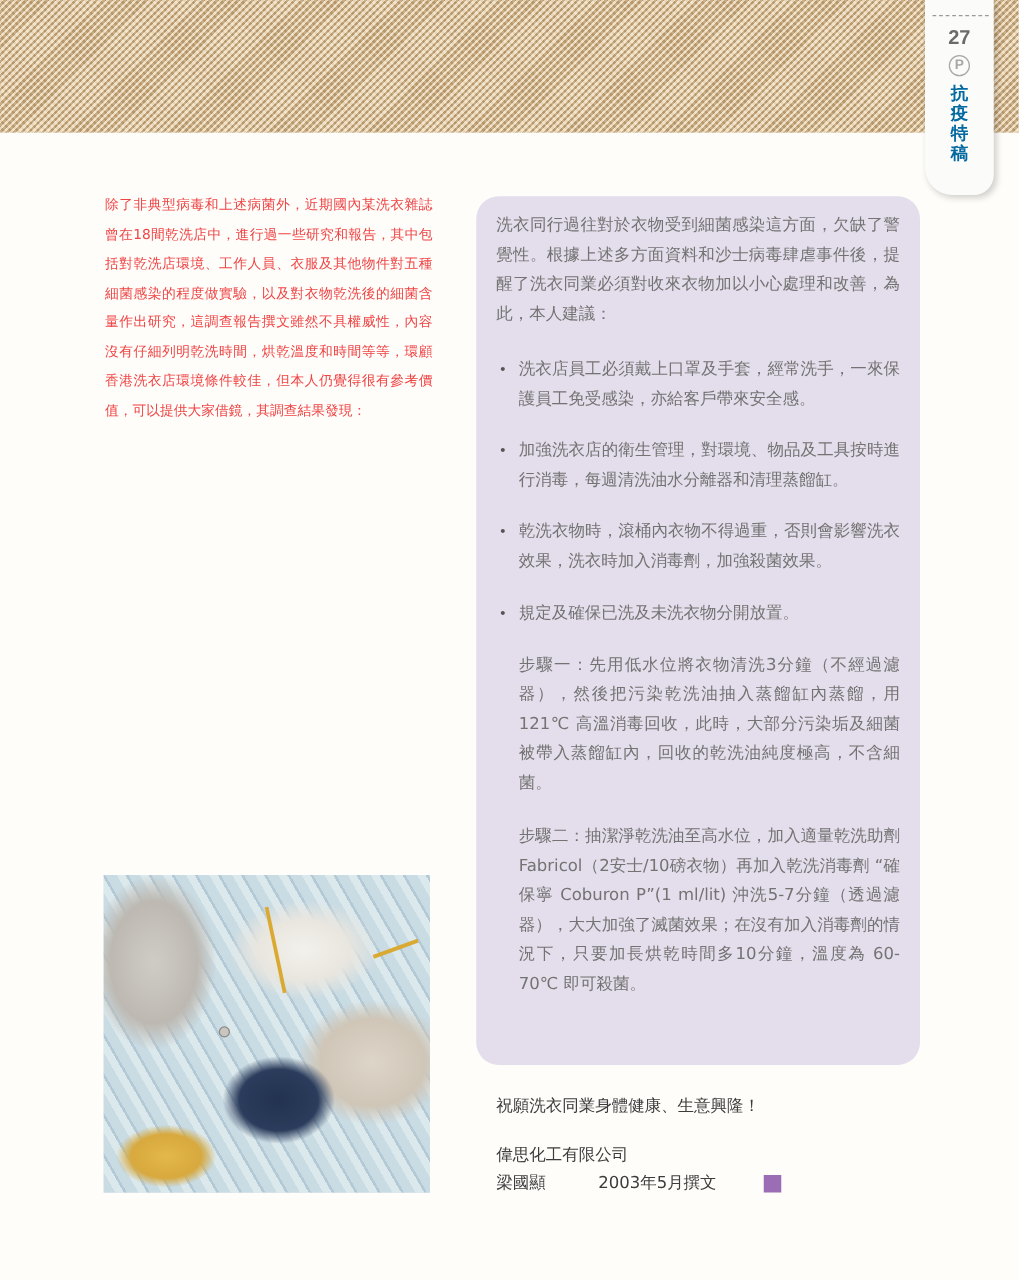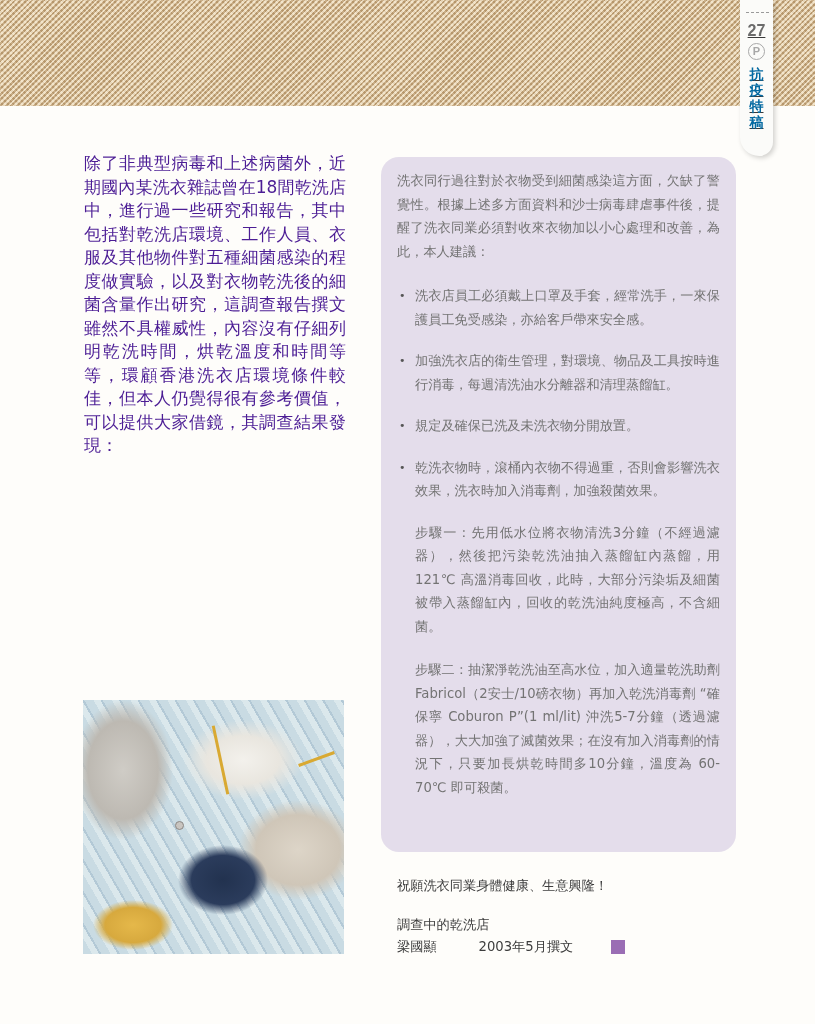--- a/index.html
+++ b/index.html
@@ -11,26 +11,25 @@
       position: relative;
     }
     .fabric-header {
       position: absolute; left: 0; top: 0; width: 815px; height: 106px;
       background-color: #dcc39c;
       background-image:
         repeating-linear-gradient(135deg, rgba(255,245,225,0.55) 0px, rgba(255,245,225,0.55) 2px, rgba(150,110,60,0.35) 2px, rgba(150,110,60,0.35) 4px),
         repeating-linear-gradient(45deg, rgba(255,250,235,0.25) 0px, rgba(255,250,235,0.25) 2px, rgba(120,85,45,0.2) 2px, rgba(120,85,45,0.2) 4px);
     }
     .side-tab {
-      position: absolute; left: 740px; top: 0; width: 33px; height: 156px;
+      position: absolute; left: 740px; top: 0; width: 55px; height: 156px;
       background: #fbfbf9;
       border-radius: 0 0 16px 22px;
       box-shadow: 2px 2px 5px rgba(0,0,0,0.18);
       text-align: center;
-      text-decoration: underline;
     }
     .side-tab .stitch {
       position: absolute; left: 6px; right: 4px; top: 12px;
       border-top: 1px dashed #9a9a9a;
     }
     .side-tab .page-num {
       display: block; margin-top: 22px;
       font-family: "Liberation Sans", sans-serif;
       font-weight: bold; font-size: 16px; color: #6b6b6b;
     }
@@ -39,21 +38,21 @@
       border: 1.6px solid #a8a8a8; border-radius: 50%;
       font-size: 11px; line-height: 14px; color: #a8a8a8; font-weight: bold;
       font-family: "Liberation Sans", sans-serif;
     }
     .side-tab .section {
       display: block; width: 16px; margin: 6px auto 0;
       font-size: 14px; line-height: 16px; color: #0369a1; font-weight: bold;
     }
     .left-col {
       position: absolute; left: 84px; top: 152px; width: 262px;
-      font-size: 17px; line-height: 23.5px; color: #4c1d95;
+      font-size: 11px; line-height: 23.5px; color: #ef4444;
       text-align: justify;
     }
     .left-col p { margin: 0; }
     ul.bullets { list-style: none; }
     ul.bullets li {
       position: relative; padding-left: 18px;
     }
     ul.bullets li::before {
       content: "•"; position: absolute; left: 2px; top: 0; color: #555;
       font-size: 11px;
@@ -89,21 +88,21 @@
     }
     .purple-box .intro { margin: 0; }
     .purple-box ul.bullets { margin-top: 21px; }
     .purple-box ul.bullets li { margin-bottom: 18px; }
     .purple-box ul.bullets li.last { margin-bottom: 12px; }
     .purple-box .step { padding-left: 18px; margin-bottom: 20px; }
     .closing {
       position: absolute; left: 397px; top: 875px; width: 320px;
       font-size: 13.2px; line-height: 22px; color: #3c3c3c;
     }
-    .closing .blessing { margin-bottom: 17px; }
+    .closing .blessing { margin-bottom: 17px; font-family: Liberation Mono, monospace; }
     .closing .signoff { display: flex; align-items: center; gap: 32px; }
     .closing .signoff span { margin-right: 10px; }
     .end-mark {
       display: inline-block; width: 14px; height: 14px; background: #9a6db4;
       margin-left: -4px;
     }
   </style>
 </head>
 <body>
 
@@ -124,28 +123,28 @@
   <div class="shirt-stripe" style="left:136px; top:25px; height:70px; transform:rotate(-12deg);"></div>
   <div class="shirt-stripe" style="left:232px; top:40px; height:38px; transform:rotate(70deg);"></div>
   <div class="button-dot" style="left:92px; top:121px;"></div>
 </div>
 
 <div class="purple-box">
   <p class="intro">洗衣同行過往對於衣物受到細菌感染這方面，欠缺了警覺性。根據上述多方面資料和沙士病毒肆虐事件後，提醒了洗衣同業必須對收來衣物加以小心處理和改善，為此，本人建議：</p>
   <ul class="bullets">
     <li>洗衣店員工必須戴上口罩及手套，經常洗手，一來保護員工免受感染，亦給客戶帶來安全感。</li>
     <li>加強洗衣店的衛生管理，對環境、物品及工具按時進行消毒，每週清洗油水分離器和清理蒸餾缸。</li>
+    <li>乾洗衣物時，滾桶內衣物不得過重，否則會影響洗衣效果，洗衣時加入消毒劑，加強殺菌效果。</li>
     <li>規定及確保已洗及未洗衣物分開放置。</li>
-    <li>乾洗衣物時，滾桶內衣物不得過重，否則會影響洗衣效果，洗衣時加入消毒劑，加強殺菌效果。</li>
   </ul>
   <p class="step">步驟一：先用低水位將衣物清洗3分鐘（不經過濾器），然後把污染乾洗油抽入蒸餾缸內蒸餾，用 121℃ 高溫消毒回收，此時，大部分污染垢及細菌被帶入蒸餾缸內，回收的乾洗油純度極高，不含細菌。</p>
   <p class="step">步驟二：抽潔淨乾洗油至高水位，加入適量乾洗助劑 Fabricol（2安士/10磅衣物）再加入乾洗消毒劑 “確保寧 Coburon P”(1 ml/lit) 沖洗5-7分鐘（透過濾器），大大加強了滅菌效果；在沒有加入消毒劑的情況下，只要加長烘乾時間多10分鐘，溫度為 60-70℃ 即可殺菌。</p>
 </div>
 
 <div class="closing">
   <div class="blessing">祝願洗衣同業身體健康、生意興隆！</div>
-  <div>調查中的乾洗店</div>
+  <div>偉思化工有限公司</div>
   <div class="signoff">
     <span>梁國顯</span>
     <span>2003年5月撰文</span>
     <span class="end-mark"></span>
   </div>
 </div>
 
 </body></html>

